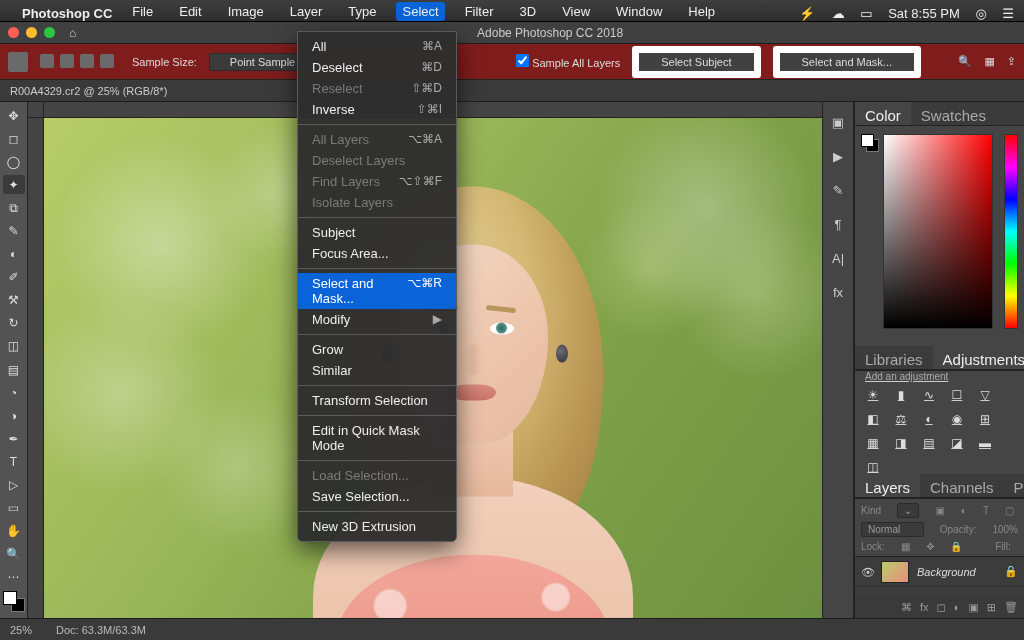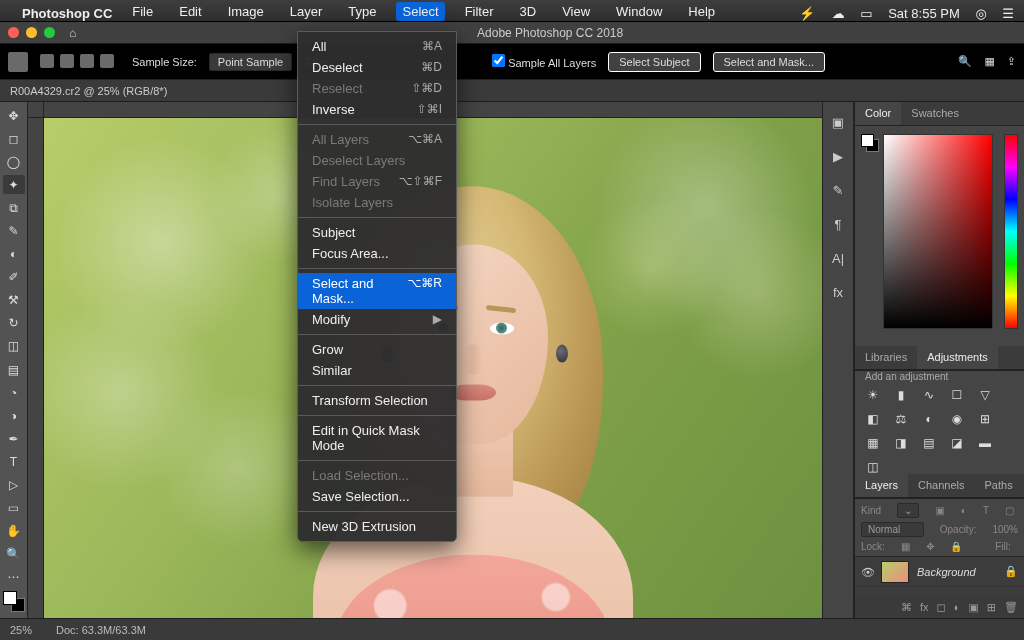--- a/index.html
+++ b/index.html
@@ -14,23 +14,23 @@
 .mac-menubar .spacer { flex: 1; }
 .mac-menubar .status > span { margin-left: 12px; }
 
 
 .win-title { height: 22px; background: #404040; display: flex; align-items: center; padding: 0 8px; font-size: 12px; color: #ccc; border-bottom: 1px solid #1c1c1c; }
 .traffic { display: flex; gap: 7px; margin-right: 14px; }
 .traffic span { width: 11px; height: 11px; border-radius: 50%; }
 .t-red { background: #ff5f57; } .t-yel { background: #ffbd2e; } .t-grn { background: #28c840; }
 
 
-.options-bar { height: 36px; background: #000000; display: flex; align-items: center; padding: 0 8px; border-bottom: 1px solid #222; gap: 12px; font-size: 11px; color: #ddd; }
-.options-bar .btn { background: #414141; border: 1px solid #ffffff; padding: 3px 10px; border-radius: 3px; color: #ddd; font-size: 11px; }
-.options-bar .sel { background: #3a3a3a; border: 1px solid #2a2a2a; padding: 2px 8px; border-radius: 2px; color: #ddd; text-align: right; }
+.options-bar { height: 36px; background: #7f1d1d; display: flex; align-items: center; padding: 0 8px; border-bottom: 1px solid #222; gap: 12px; font-size: 11px; color: #ddd; }
+.options-bar .btn { background: #414141; border: 7px solid #ffffff; padding: 3px 22px; border-radius: 3px; color: #ddd; font-size: 11px; }
+.options-bar .sel { background: #3a3a3a; border: 1px solid #2a2a2a; padding: 2px 20px; border-radius: 2px; color: #ddd; text-align: right; }
 .options-bar .icongroup span { margin-right: 6px; display: inline-block; width: 14px; height: 14px; background: #6a6a6a; border-radius: 2px; }
 .options-bar .right { margin-left: auto; display: flex; gap: 12px; }
 
 
 .doc-tab { height: 22px; background: #3a3a3a; display: flex; align-items: center; padding: 0 10px; font-size: 11px; color: #ccc; border-bottom: 1px solid #1e1e1e; }
 
 
 .main { position: absolute; top: 102px; left: 0; right: 0; bottom: 22px; display: flex; background: #323232; }
 
 
@@ -91,34 +91,34 @@
 .lips { position: absolute; top: 140px; left: 52px; width: 46px; height: 16px; background: linear-gradient(#d88a7e,#c87268); border-radius: 20px / 10px; }
 .earring { position: absolute; width: 12px; height: 18px; background: radial-gradient(circle at 40% 35%, #6b6b78, #2f2f38); border-radius: 50%; top: 178px; }
 .earring.l { left: 158px; } .earring.r { left: 333px; }
 
 
 .icon-strip { width: 32px; background: #454545; border-left: 1px solid #222; border-right: 1px solid #222; display: flex; flex-direction: column; align-items: center; padding-top: 12px; gap: 18px; }
 .icon-strip span { width: 18px; height: 16px; color: #ccc; display: flex; align-items: center; justify-content: center; font-size: 13px; }
 
 
 .panels { width: 170px; background: #454545; display: flex; flex-direction: column; border-left: 1px solid #222; }
-.panel-tabs { display: flex; background: #3b3b3b; height: 24px; border-bottom: 1px solid #222; font-size: 11px; }
+.panel-tabs { display: flex; background: #3b3b3b; height: 24px; border-bottom: 1px solid #222; font-size: 15px; }
 .panel-tabs span { padding: 5px 10px; color: #aaa; }
 .panel-tabs span.active { background: #454545; color: #eee; }
 
 .color-panel { height: 220px; position: relative; }
 .color-field { position: absolute; top: 8px; left: 28px; width: 110px; height: 195px;
   background: linear-gradient(to bottom, transparent, #000), linear-gradient(to right, #fff, #ff0000); border: 1px solid #333; }
 .hue-bar { position: absolute; top: 8px; right: 6px; width: 14px; height: 195px;
   background: linear-gradient(to bottom, #f00,#f0f,#00f,#0ff,#0f0,#ff0,#f00); border: 1px solid #333; }
 .color-sw { position: absolute; top: 8px; left: 6px; width: 18px; height: 18px; }
 .color-sw .f { position:absolute; width:13px; height:13px; background:#fff; border:1px solid #000; top:0; left:0; }
 .color-sw .b { position:absolute; width:13px; height:13px; background:#000; border:1px solid #777; bottom:0; right:0; }
 
-.adj-panel { padding: 0 10px; border-top: 1px solid #222; }
+.adj-panel { padding: 0 10px; border-top: 1px solid #222; text-decoration: underline; }
 .adj-panel .label { color: #aaa; font-size: 10px; margin-bottom: 6px; }
 .adj-icons { display: flex; flex-wrap: wrap; gap: 10px 12px; }
 .adj-icons span { width: 16px; height: 14px; color: #ddd; font-size: 12px; text-align: center; }
 
 .layers-panel { flex: 1; border-top: 1px solid #222; display: flex; flex-direction: column; }
 .layers-controls { padding: 4px 6px; display: flex; flex-direction: column; gap: 4px; font-size: 10px; color: #888; }
 .layers-controls .row { display: flex; align-items: center; gap: 16px; }
 .layers-controls .sel { background:#3a3a3a; border:1px solid #2a2a2a; padding:1px 6px; color:#999; border-radius:2px; flex:1; }
 .layer-list { flex: 1; background: #3c3c3c; border-top: 1px solid #222; }
 .layer-row { display: flex; align-items: center; height: 30px; padding: 0 6px; gap: 8px; border-bottom: 1px solid #333; }

